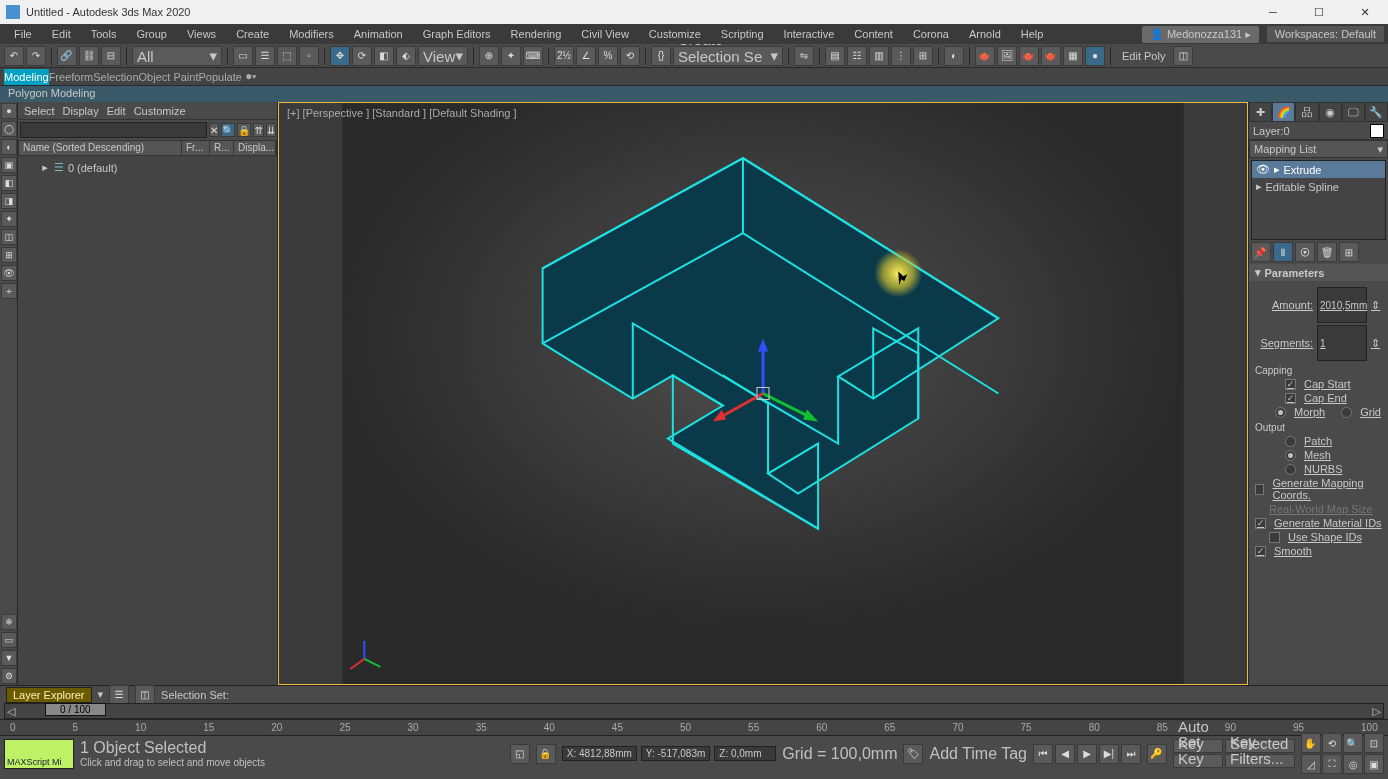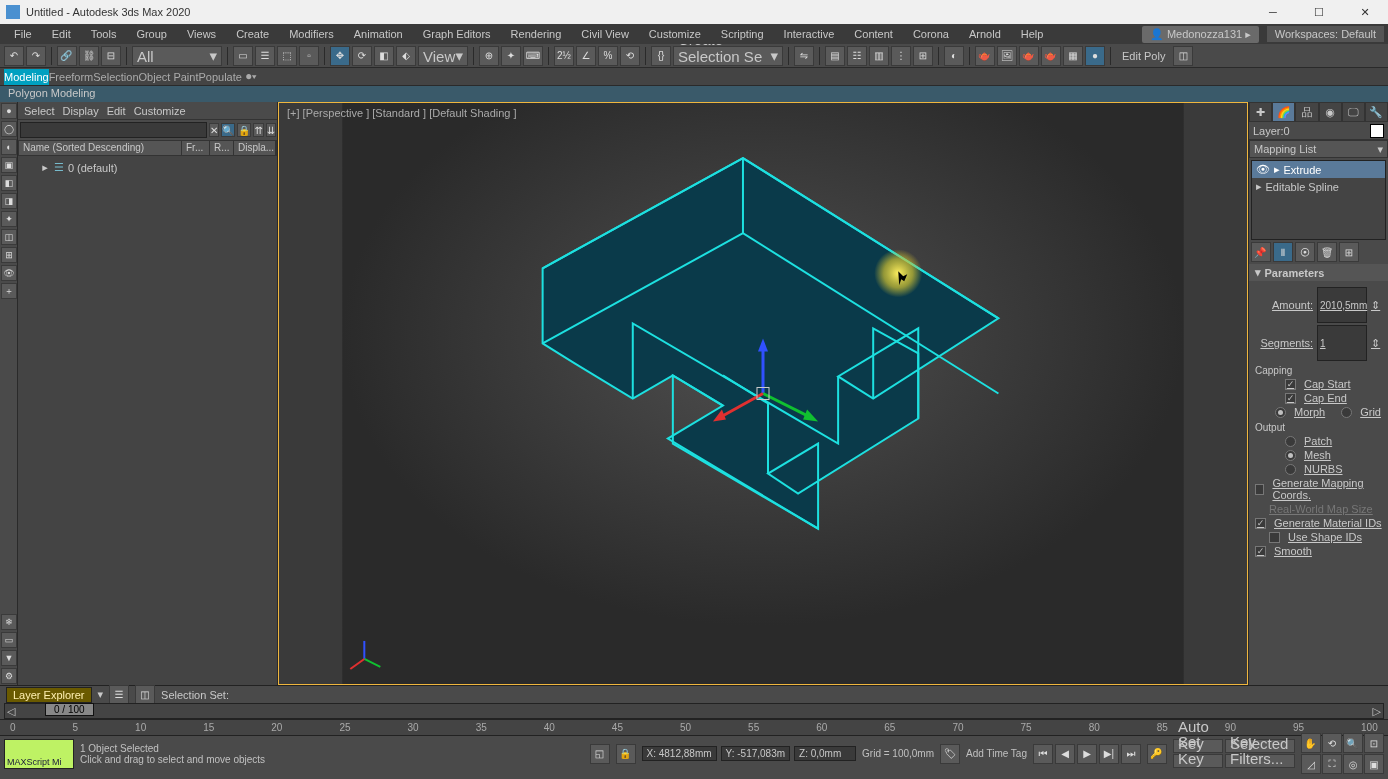--- a/index.html
+++ b/index.html
@@ -74,25 +74,25 @@
 .prow label { flex:0 0 58px; text-align:right; }
 .spin { background:#3a3a3a; border:1px solid #222; color:#c8c8c8; padding:17px 2px; height:14px; width:50px; display:flex; align-items:center; font-size:10px; }
 .cb { width:11px; height:11px; background:#3a3a3a; border:1px solid #777; display:inline-flex; align-items:center; justify-content:center; font-size:9px; color:#c0c0c0; margin-right:4px; }
 .rb { width:11px; height:11px; border-radius:50%; background:#3a3a3a; border:1px solid #777; display:inline-flex; align-items:center; justify-content:center; margin-right:4px; }
 .rb .dot { width:5px; height:5px; border-radius:50%; background:#c0c0c0; }
 
 
 .layerexp { height:18px; background:#4a4a4a; display:flex; align-items:center; padding:0 6px; gap:6px; border-top:1px solid #222;}
 .laylab { background:#6a5a00; color:#fff0b0; padding:1px 6px; border:1px solid #222; }
 .timeslider { height:16px; background:#444; position:relative; border:1px solid #222; margin:0 4px; }
-.timeslider .thumb { position:absolute; left:40px; top:-1px; background:#888; color:#000; padding:0 8px; font-size:10px; border:1px solid #111; }
+.timeslider .thumb { position:absolute; left:40px; top:-1px; background:#888; color:#000; padding:0 14px; font-size:10px; border:1px solid #111; }
 .timeruler { height:16px; background:#444; display:flex; justify-content:space-between; padding:2px 10px; font-size:10px; color:#aaa; border-top:1px solid #222;}
 .statusbar { height:36px; background:#4a4a4a; display:flex; align-items:center; padding:2px 4px; gap:6px; border-top:1px solid #222; }
 .msbox { width:70px; height:30px; background:#bef264; border:1px solid #222; font-size:9px; color:#1a1a3a; display:flex; align-items:flex-end; padding:1px 2px; }
-.statustxt { font-size:10px; color:#c0c0c0; }
+.statustxt { font-size:16px; color:#c0c0c0; }
 .coords { display:flex; gap:4px; align-items:center; }
 .coords .fld { background:#3a3a3a; border:1px solid #222; padding:1px 4px; font-size:10px; min-width:62px; }
 .trctrls { display:flex; gap:2px; }
 </style>
 </head>
 <body>
 
 <div class="titlebar">
   <div class="icn3d"></div>
   <span>Untitled - Autodesk 3ds Max 2020</span>

